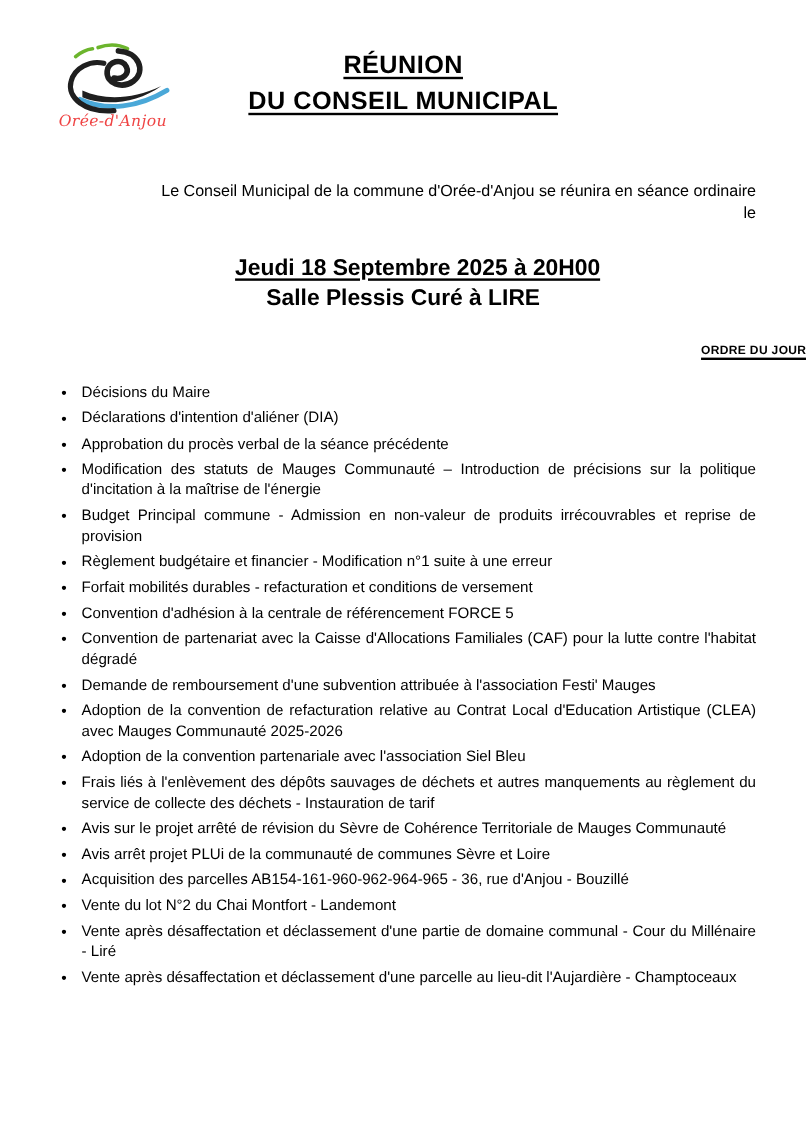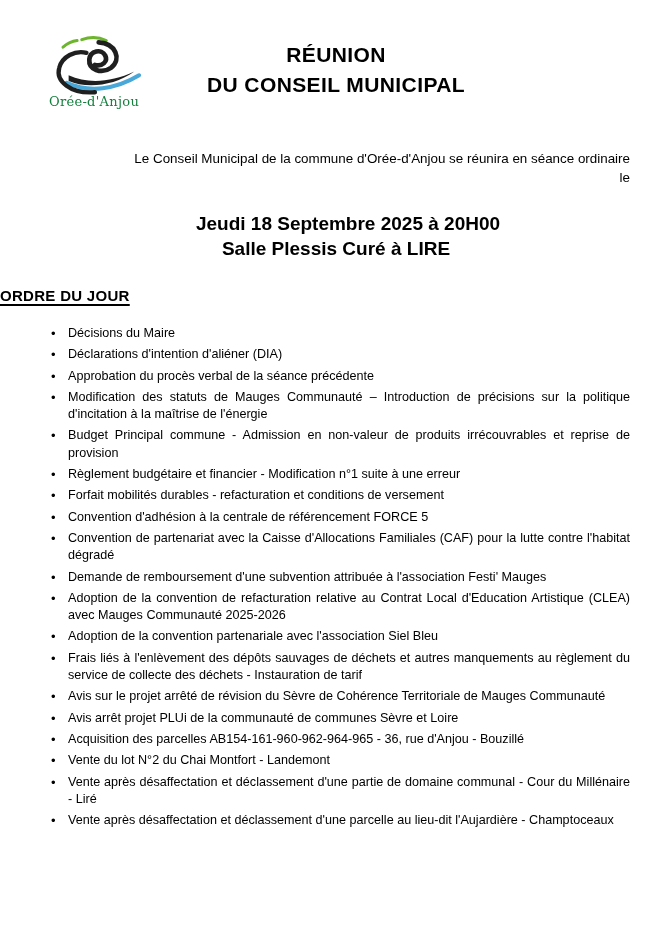--- a/index.html
+++ b/index.html
@@ -17,67 +17,70 @@
   .logo {
     position: absolute;
     left: 42px;
     top: 34px;
     width: 104px;
     text-align: center;
   }
   .logo svg { display: block; margin: 0 auto; }
   .logo-caption {
     font-family: "DejaVu Serif", serif;
+    font-style: italic;
     font-size: 13px;
-    color: #15803d;
+    color: #ef4444;
     letter-spacing: 0.3px;
     margin-top: -2px;
     white-space: nowrap;
   }
   
   .doc-header {
     padding-top: 40px;
     text-align: center;
     font-weight: bold;
     font-size: 21px;
     line-height: 30px;
     letter-spacing: 0.4px;
   }
   .title-line {
     display: inline-block;
+    text-decoration: underline;
     text-decoration-thickness: 2px;
     text-underline-offset: 3px;
   }
   
   .intro {
     margin: 49px 42px 0 48px;
     text-align: right;
     font-size: 13.4px;
     line-height: 19px;
   }
   
   .meeting {
     margin-top: 24px;
     text-align: center;
     font-weight: bold;
     font-size: 19px;
     line-height: 25px;
   }
   .meeting-date {
     display: inline-block;
+    text-decoration: underline;
     text-decoration-thickness: 2px;
     text-underline-offset: 3px;
     margin-left: 24px;
   }
   .meeting-venue { display: block; }
   
   .agenda-heading {
     margin: 26px 0 0 0;
-    text-align: left;
-    font-size: 15px;
+    text-align: right;
+    font-size: 10px;
     font-weight: bold;
     letter-spacing: 0.3px;
   }
   .agenda-heading span {
     text-decoration: underline;
     text-decoration-thickness: 2px;
     text-underline-offset: 3px;
   }
   .agenda-list {
     list-style: none;

